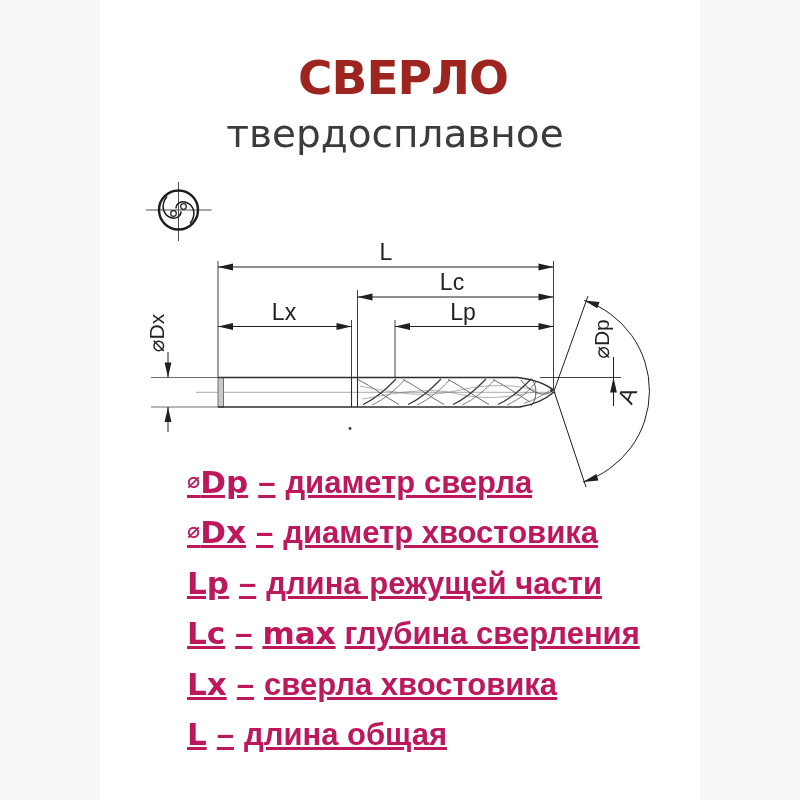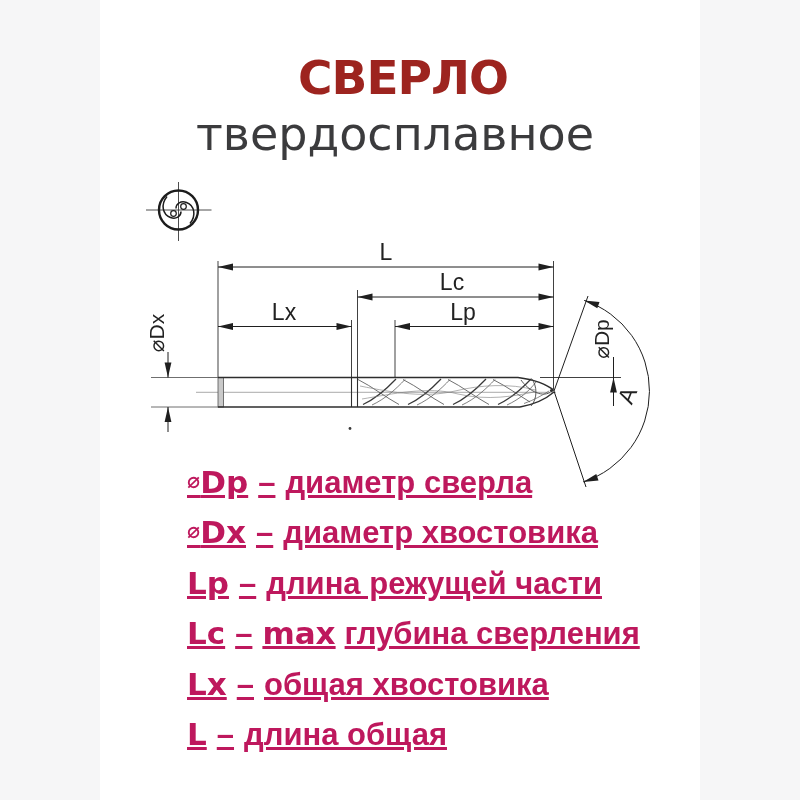--- a/index.html
+++ b/index.html
@@ -3,21 +3,21 @@
 <meta charset="utf-8">
 <style>
   html,body{margin:0;padding:0;}
   body{width:800px;height:800px;background:#f6f6f7;font-family:"Liberation Sans",sans-serif;position:relative;overflow:hidden;}
   .canvas{position:absolute;inset:0;background:#f6f6f7;}
   .card{position:absolute;left:100px;top:0;width:600px;height:800px;background:#ffffff;}
   .title{position:absolute;left:100px;top:44px;width:590px;margin:8px;text-align:center;
          font-family:"DejaVu Sans","Liberation Sans",sans-serif;font-weight:bold;
          font-size:47px;line-height:1.1;letter-spacing:-1px;color:#9d241f;}
   .subtitle{position:absolute;left:100px;top:112px;width:590px;text-align:center;
-            font-size:46px;line-height:44px;color:#3b3b3d;font-weight:normal;
+            font-size:39px;line-height:44px;color:#3b3b3d;font-weight:normal;
             font-family:"DejaVu Sans","Liberation Sans",sans-serif;}
   .variant{position:absolute;left:100px;top:163px;width:600px;text-align:center;
            font-size:35px;line-height:40px;color:#3b3b3d;font-weight:bold;
            font-family:"DejaVu Sans","Liberation Sans",sans-serif;}
   svg.drawing{position:absolute;left:0;top:0;pointer-events:none;}
   .dimlab{font-family:"Liberation Sans",sans-serif;font-size:23px;fill:#222;}
   .dimlab-sm{font-family:"Liberation Sans",sans-serif;font-size:21px;fill:#222;}
   .legend{position:absolute;left:187px;top:456px;color:#be185d;text-decoration:underline;}
   .lrow{height:50.4px;line-height:50.4px;font-size:31px;white-space:nowrap;
         font-family:"Liberation Sans",sans-serif;font-weight:bold;}
@@ -156,19 +156,19 @@
     <div class="lrow">
       <span class="dia">⌀</span><span class="sym">Dx</span><span class="dash">–</span><span class="boldw"></span><span class="desc">диаметр хвостовика</span>
     </div>
     <div class="lrow">
       <span class="dia"></span><span class="sym">Lp</span><span class="dash">–</span><span class="boldw"></span><span class="desc">длина режущей части</span>
     </div>
     <div class="lrow">
       <span class="dia"></span><span class="sym">Lc</span><span class="dash">–</span><span class="boldw">max</span><span class="desc">глубина сверления</span>
     </div>
     <div class="lrow">
-      <span class="dia"></span><span class="sym">Lx</span><span class="dash">–</span><span class="boldw"></span><span class="desc">общая хвостовика</span>
+      <span class="dia"></span><span class="sym">Lx</span><span class="dash">–</span><span class="boldw"></span><span class="desc">сверла хвостовика</span>
     </div>
     <div class="lrow">
       <span class="dia"></span><span class="sym">L</span><span class="dash">–</span><span class="boldw"></span><span class="desc">длина общая</span>
     </div>
   </div>
 </div>
 
 </body></html>

